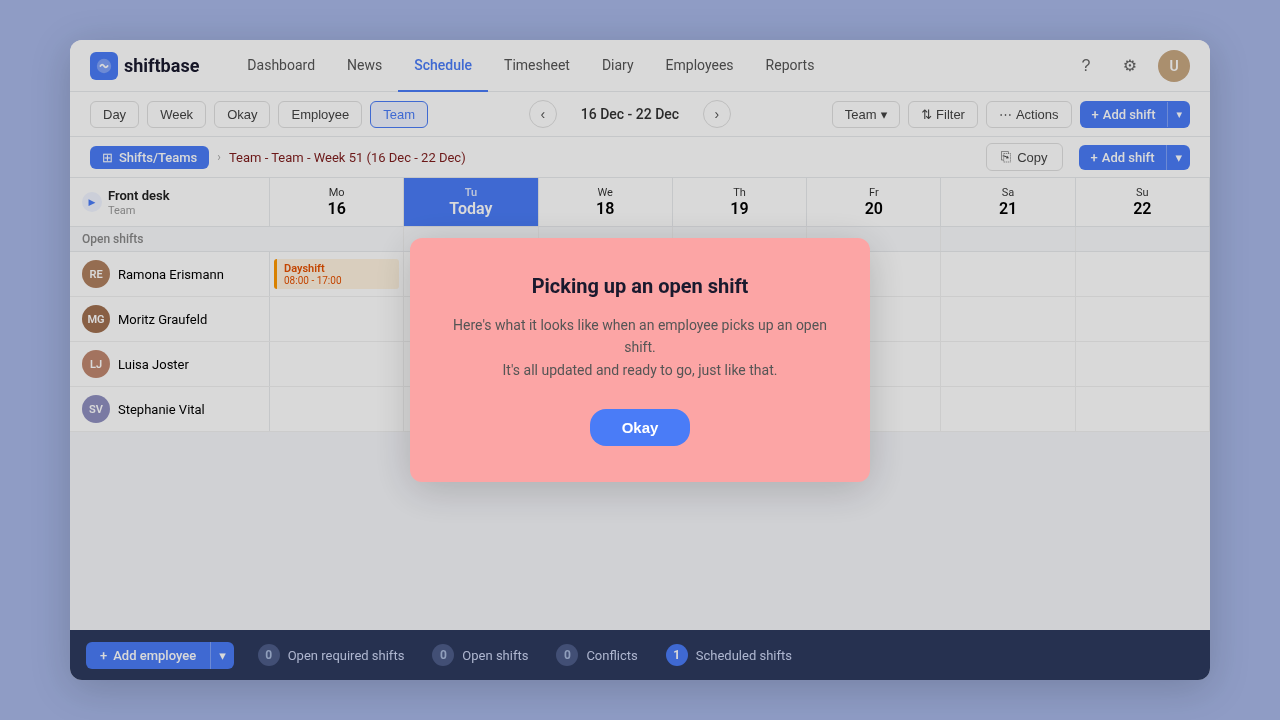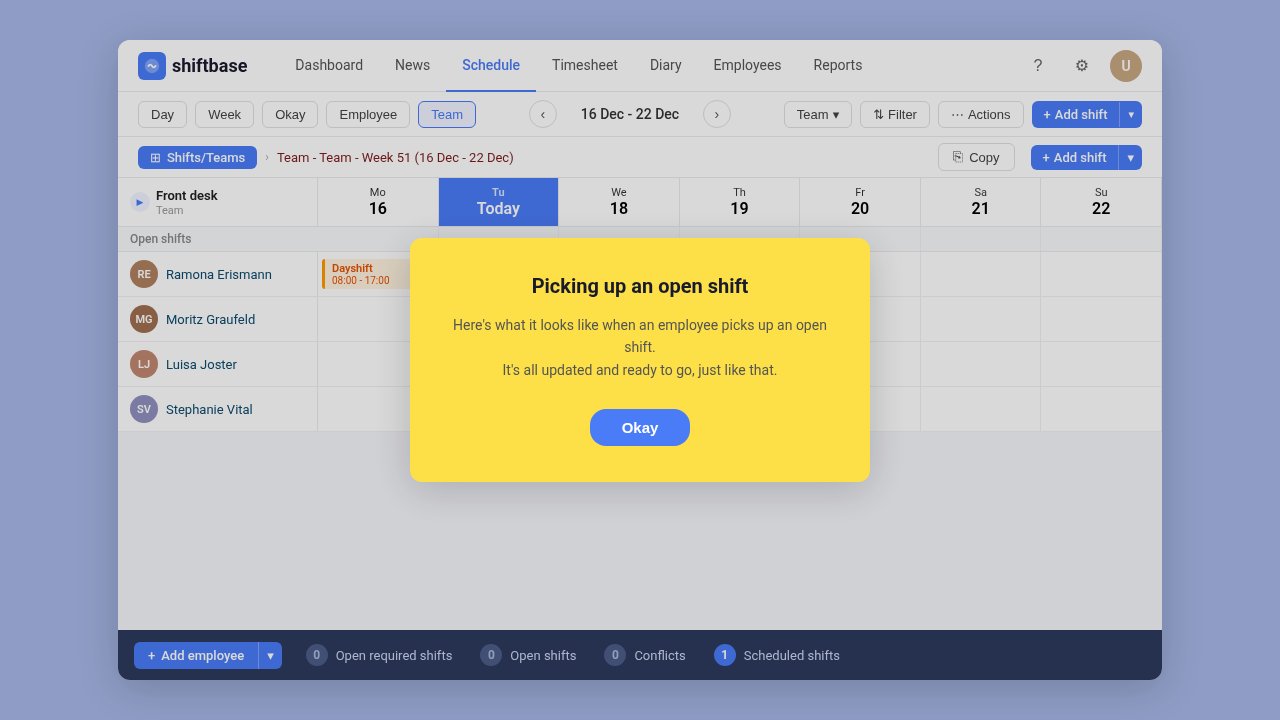--- a/index.html
+++ b/index.html
@@ -8,21 +8,21 @@
       background: #a8b8e8;
       display: flex;
       justify-content: center;
       align-items: center;
       min-height: 100vh;
       width: 1280px;
       height: 720px;
       overflow: hidden;
     }
     .app-window {
-      width: 1044px;
+      width: 1140px;
       height: 640px;
       background: #f5f6fa;
       border-radius: 12px;
       box-shadow: 0 8px 40px rgba(0,0,0,0.18);
       overflow: hidden;
       display: flex;
       flex-direction: column;
     }
     
     .top-nav {
@@ -384,21 +384,21 @@
       flex-shrink: 0;
       font-size: 11px;
       font-weight: 600;
       color: white;
       display: flex;
       align-items: center;
       justify-content: center;
     }
     .emp-name {
       font-size: 13px;
-      color: #0c4a6e;
+      color: #000000;
     }
     .schedule-cell {
       border-right: 1px solid #f0f0f0;
       padding: 4px;
       display: flex;
       align-items: center;
       justify-content: center;
     }
     .shift-tag {
       background: #fff3e0;
@@ -468,21 +468,21 @@
     .modal-overlay {
       position: fixed;
       top: 0; left: 0; right: 0; bottom: 0;
       background: rgba(0,0,0,0.15);
       display: flex;
       align-items: center;
       justify-content: center;
       z-index: 100;
     }
     .modal {
-      background: #fde047;
+      background: #fca5a5;
       border-radius: 12px;
       padding: 36px 40px;
       max-width: 460px;
       width: 90%;
       box-shadow: 0 8px 40px rgba(0,0,0,0.18);
       text-align: center;
     }
     .modal-title {
       font-size: 20px;
       font-weight: 700;

